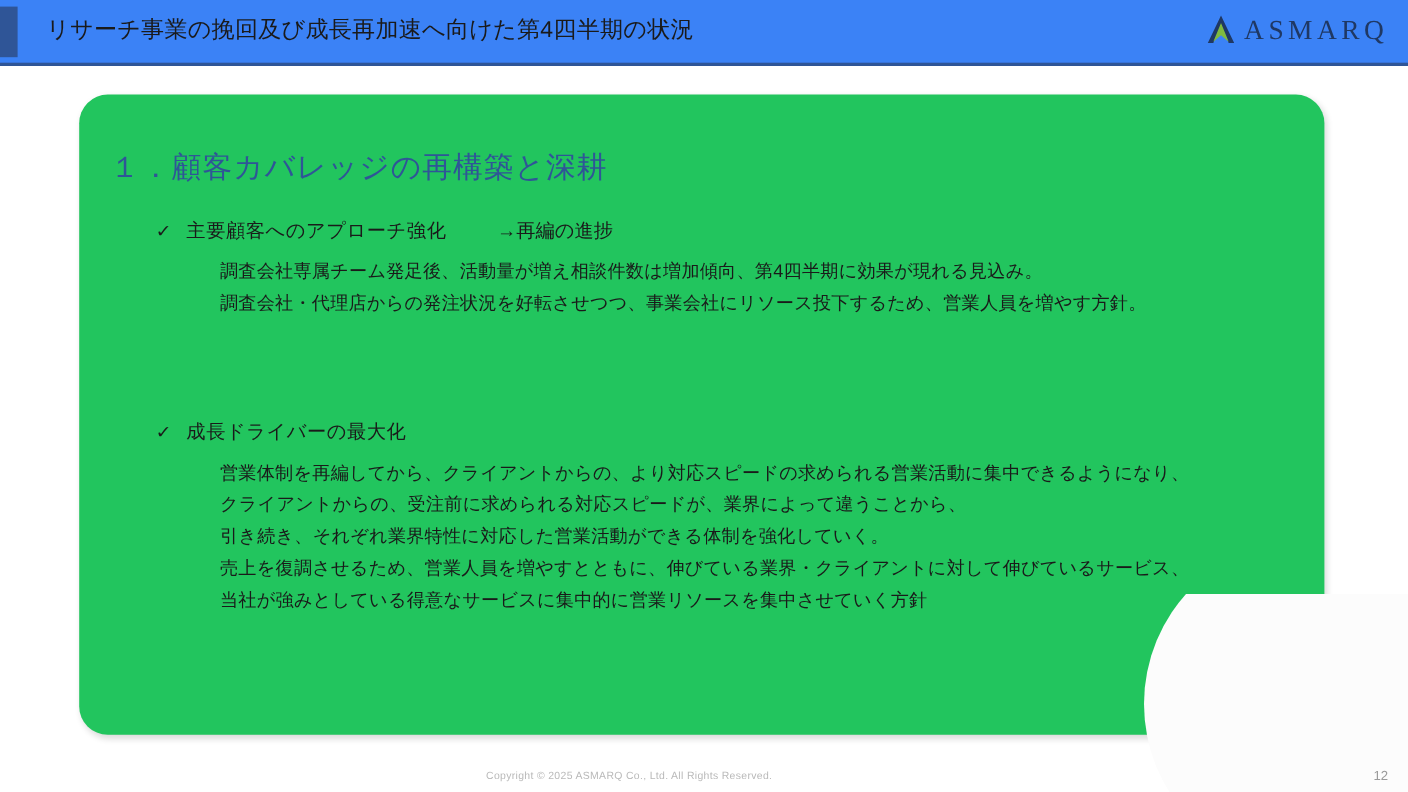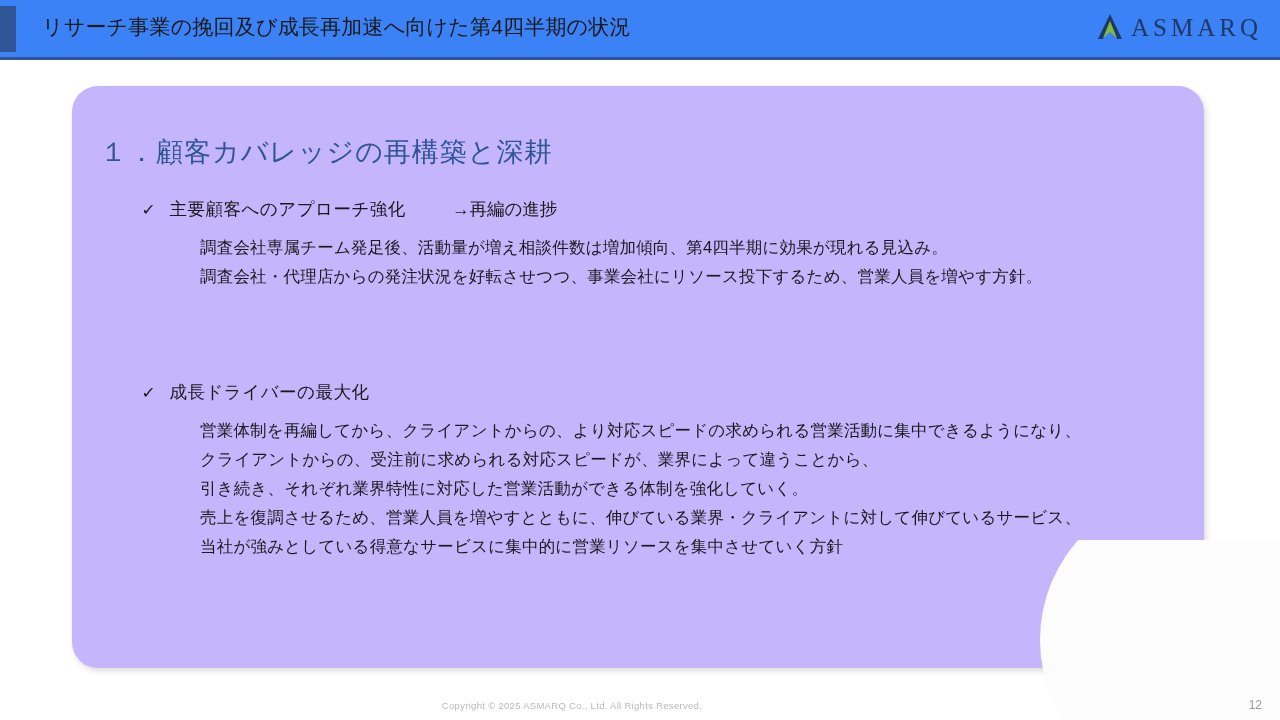--- a/index.html
+++ b/index.html
@@ -64,21 +64,21 @@
     font-family: "Liberation Serif", serif;
   }
 
   
   .card {
     position: absolute;
     left: 72px;
     top: 86px;
     width: 1132px;
     height: 582px;
-    background: #c4b5fd;
+    background: #22c55e;
     border-radius: 26px;
     box-shadow: 2px 3px 6px rgba(0,0,0,0.14);
   }
 
   .section-heading {
     position: absolute;
     left: 28px;
     top: 48px;
     font-size: 27px;
     color: #2f5597;

